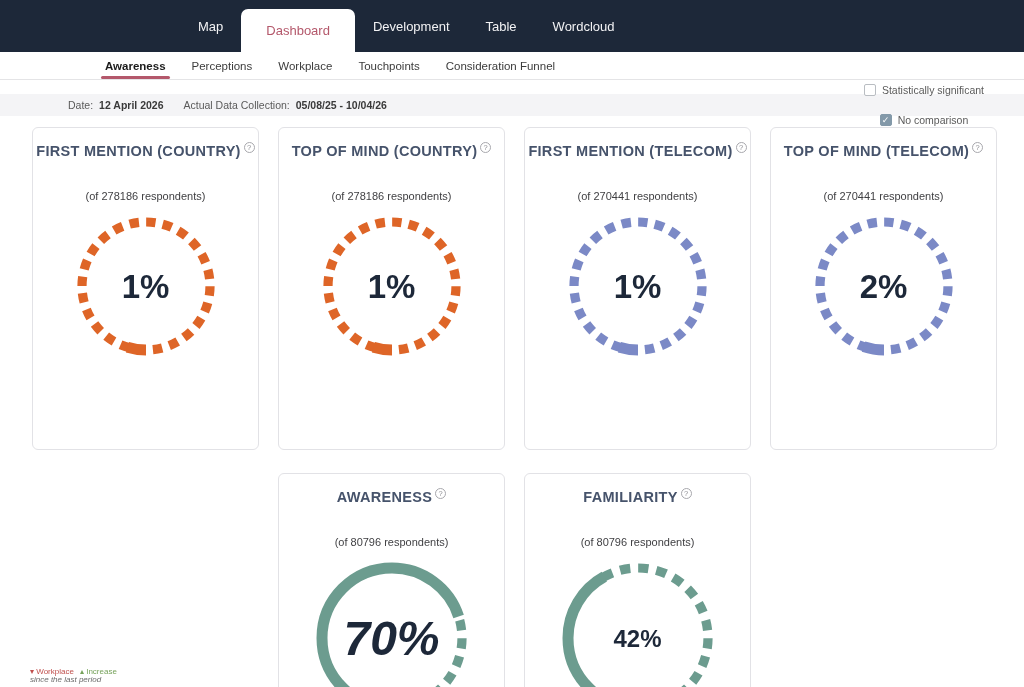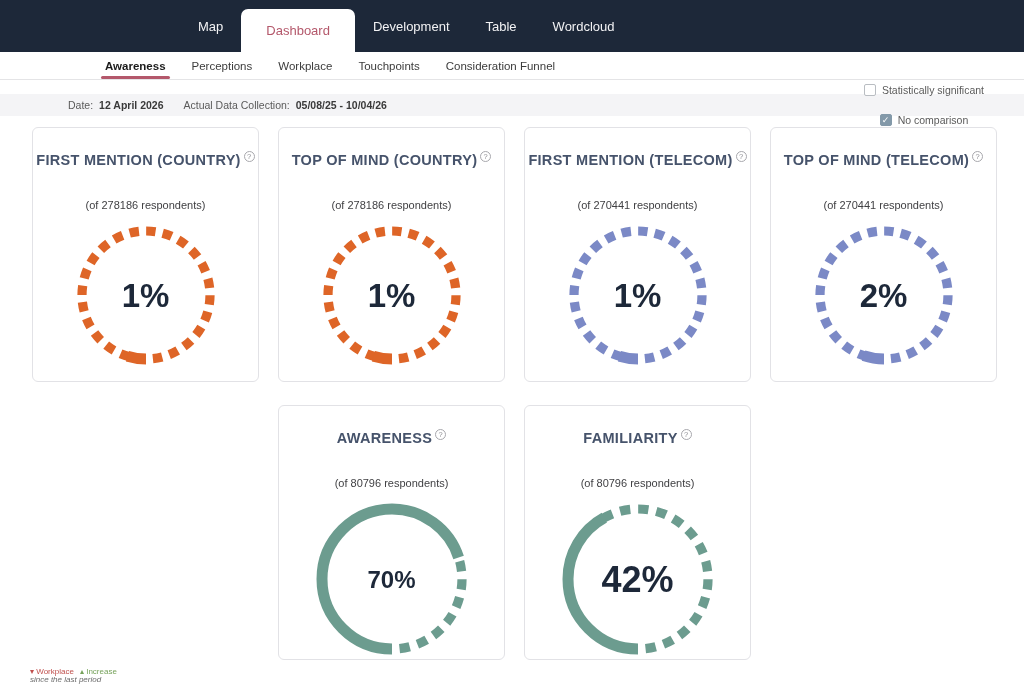--- a/index.html
+++ b/index.html
@@ -99,23 +99,23 @@
   .cards {
     display: grid;
     grid-template-columns: repeat(4, 227px);
     gap: 23px 19px;
     padding: 11px 0 0 32px;
   }
   .card {
     background: #fff;
     border: 1px solid #e2e2e6;
     border-radius: 6px;
-    height: 255px;
+    height: 323px;
     text-align: center;
-    padding-top: 23px;
+    padding-top: 14px;
   }
   .card-title {
     font-size: 14.5px;
     font-weight: bold;
     color: #46536b;
     letter-spacing: 0.3px;
     white-space: nowrap;
   }
   .help {
     display: inline-block;
@@ -263,33 +263,33 @@
           <circle cx="75" cy="75" r="64" fill="none" stroke="#7b89c6" stroke-width="9.24" pathLength="100" stroke-dasharray="2.35 1.82" transform="rotate(90 75 75)"></circle>
           <circle cx="75" cy="75" r="64" fill="none" stroke="#7b89c6" stroke-width="11" pathLength="100" stroke-dasharray="5.2 1000" transform="rotate(90 75 75)"></circle>
         </svg></div>
   </div>
     <div class="card" style="grid-area: 2 / 2;">
     <div class="card-title">
       <span class="title-text">AWARENESS</span><span class="help">?</span>
     </div>
     <div class="card-sub">(of 80796 respondents)</div>
     <div class="gauge-wrap">
-      <span class="gauge-label" style="font-size: 24px;">70%</span>
+      <span class="gauge-label" style="font-size: 48px; font-style: italic;">70%</span>
     <svg width="162" height="162" viewBox="0 0 162 162">
           <circle cx="81" cy="81" r="70" fill="none" stroke="#6c9c8f" stroke-width="9.24" pathLength="100" stroke-dasharray="2.35 1.82" transform="rotate(90 81 81)"></circle>
           <circle cx="81" cy="81" r="70" fill="none" stroke="#6c9c8f" stroke-width="11" pathLength="100" stroke-dasharray="70 1000" transform="rotate(90 81 81)"></circle>
         </svg></div>
   </div>
     <div class="card" style="grid-area: 2 / 3;">
     <div class="card-title">
       <span class="title-text">FAMILIARITY</span><span class="help">?</span>
     </div>
     <div class="card-sub">(of 80796 respondents)</div>
     <div class="gauge-wrap">
-      <span class="gauge-label" style="font-size: 36px;">42%</span>
+      <span class="gauge-label" style="font-size: 24px;">42%</span>
     <svg width="162" height="162" viewBox="0 0 162 162">
           <circle cx="81" cy="81" r="70" fill="none" stroke="#6c9c8f" stroke-width="9.24" pathLength="100" stroke-dasharray="2.35 1.82" transform="rotate(90 81 81)"></circle>
           <circle cx="81" cy="81" r="70" fill="none" stroke="#6c9c8f" stroke-width="11" pathLength="100" stroke-dasharray="42 1000" transform="rotate(90 81 81)"></circle>
         </svg></div>
   </div>
   </div>
 
 <div class="footer-legend">
   <div class="legend-line1">
     <span>

